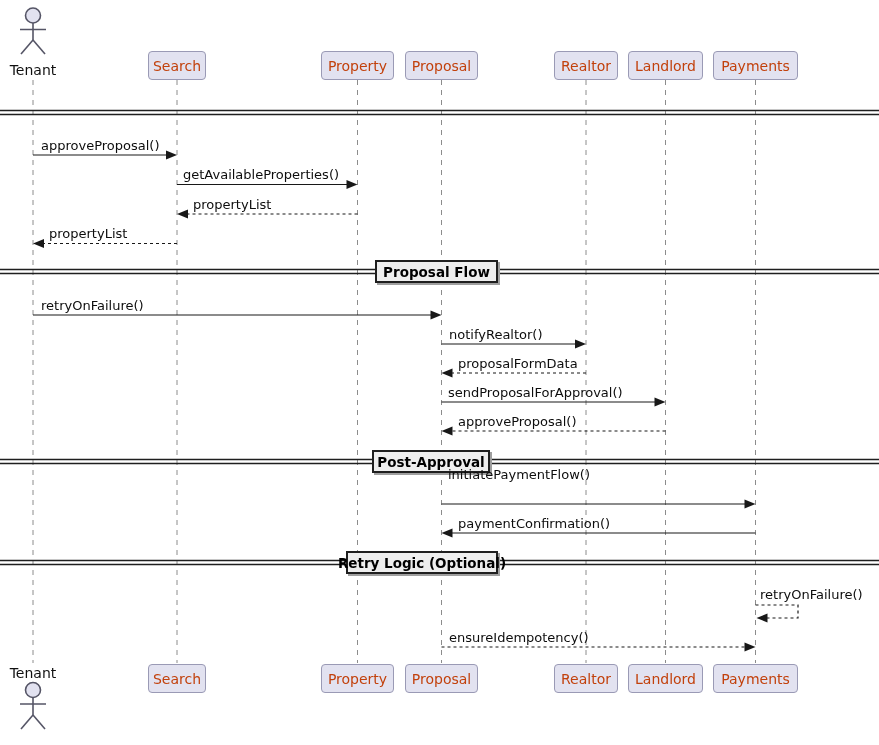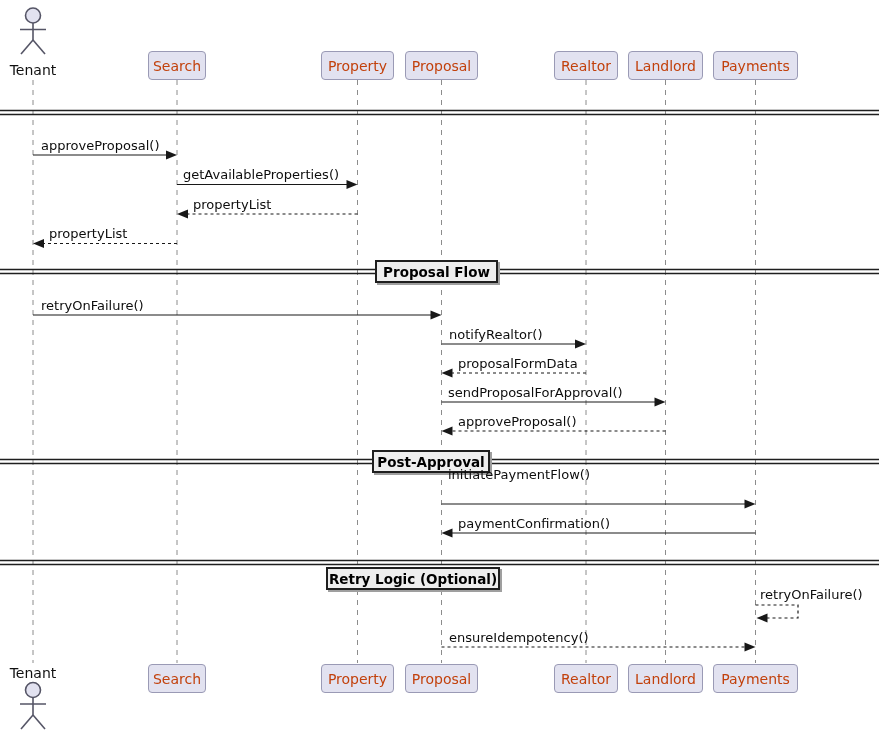--- a/index.html
+++ b/index.html
@@ -155,21 +155,21 @@
 
   <div class="pbox" style="left:148px; top:664px; width:58px;">Search</div>
   <div class="pbox" style="left:321px; top:664px; width:73px;">Property</div>
   <div class="pbox" style="left:405px; top:664px; width:73px;">Proposal</div>
   <div class="pbox" style="left:554px; top:664px; width:64px;">Realtor</div>
   <div class="pbox" style="left:628px; top:664px; width:75px;">Landlord</div>
   <div class="pbox" style="left:713px; top:664px; width:85px;">Payments</div>
 
   <div class="divider" style="left:375px; top:260px; width:123px;">Proposal Flow</div>
   <div class="divider" style="left:372px; top:450px; width:118px;">Post-Approval</div>
-  <div class="divider" style="left:326px; top:551px; width:174px;margin-top:16px;">Retry Logic (Optional)</div>
+  <div class="divider" style="left:346px; top:551px; width:152px;">Retry Logic (Optional)</div>
 
   <div class="msg" style="left:41px;  top:138px;">approveProposal()</div>
   <div class="msg" style="left:183px; top:167px;">getAvailableProperties()</div>
   <div class="msg" style="left:193px; top:197px;">propertyList</div>
   <div class="msg" style="left:49px;  top:226px;">propertyList</div>
   <div class="msg" style="left:41px;  top:298px;">retryOnFailure()</div>
   <div class="msg" style="left:449px; top:327px;">notifyRealtor()</div>
   <div class="msg" style="left:458px; top:356px;">proposalFormData</div>
   <div class="msg" style="left:448px; top:385px;">sendProposalForApproval()</div>
   <div class="msg" style="left:458px; top:414px;">approveProposal()</div>

